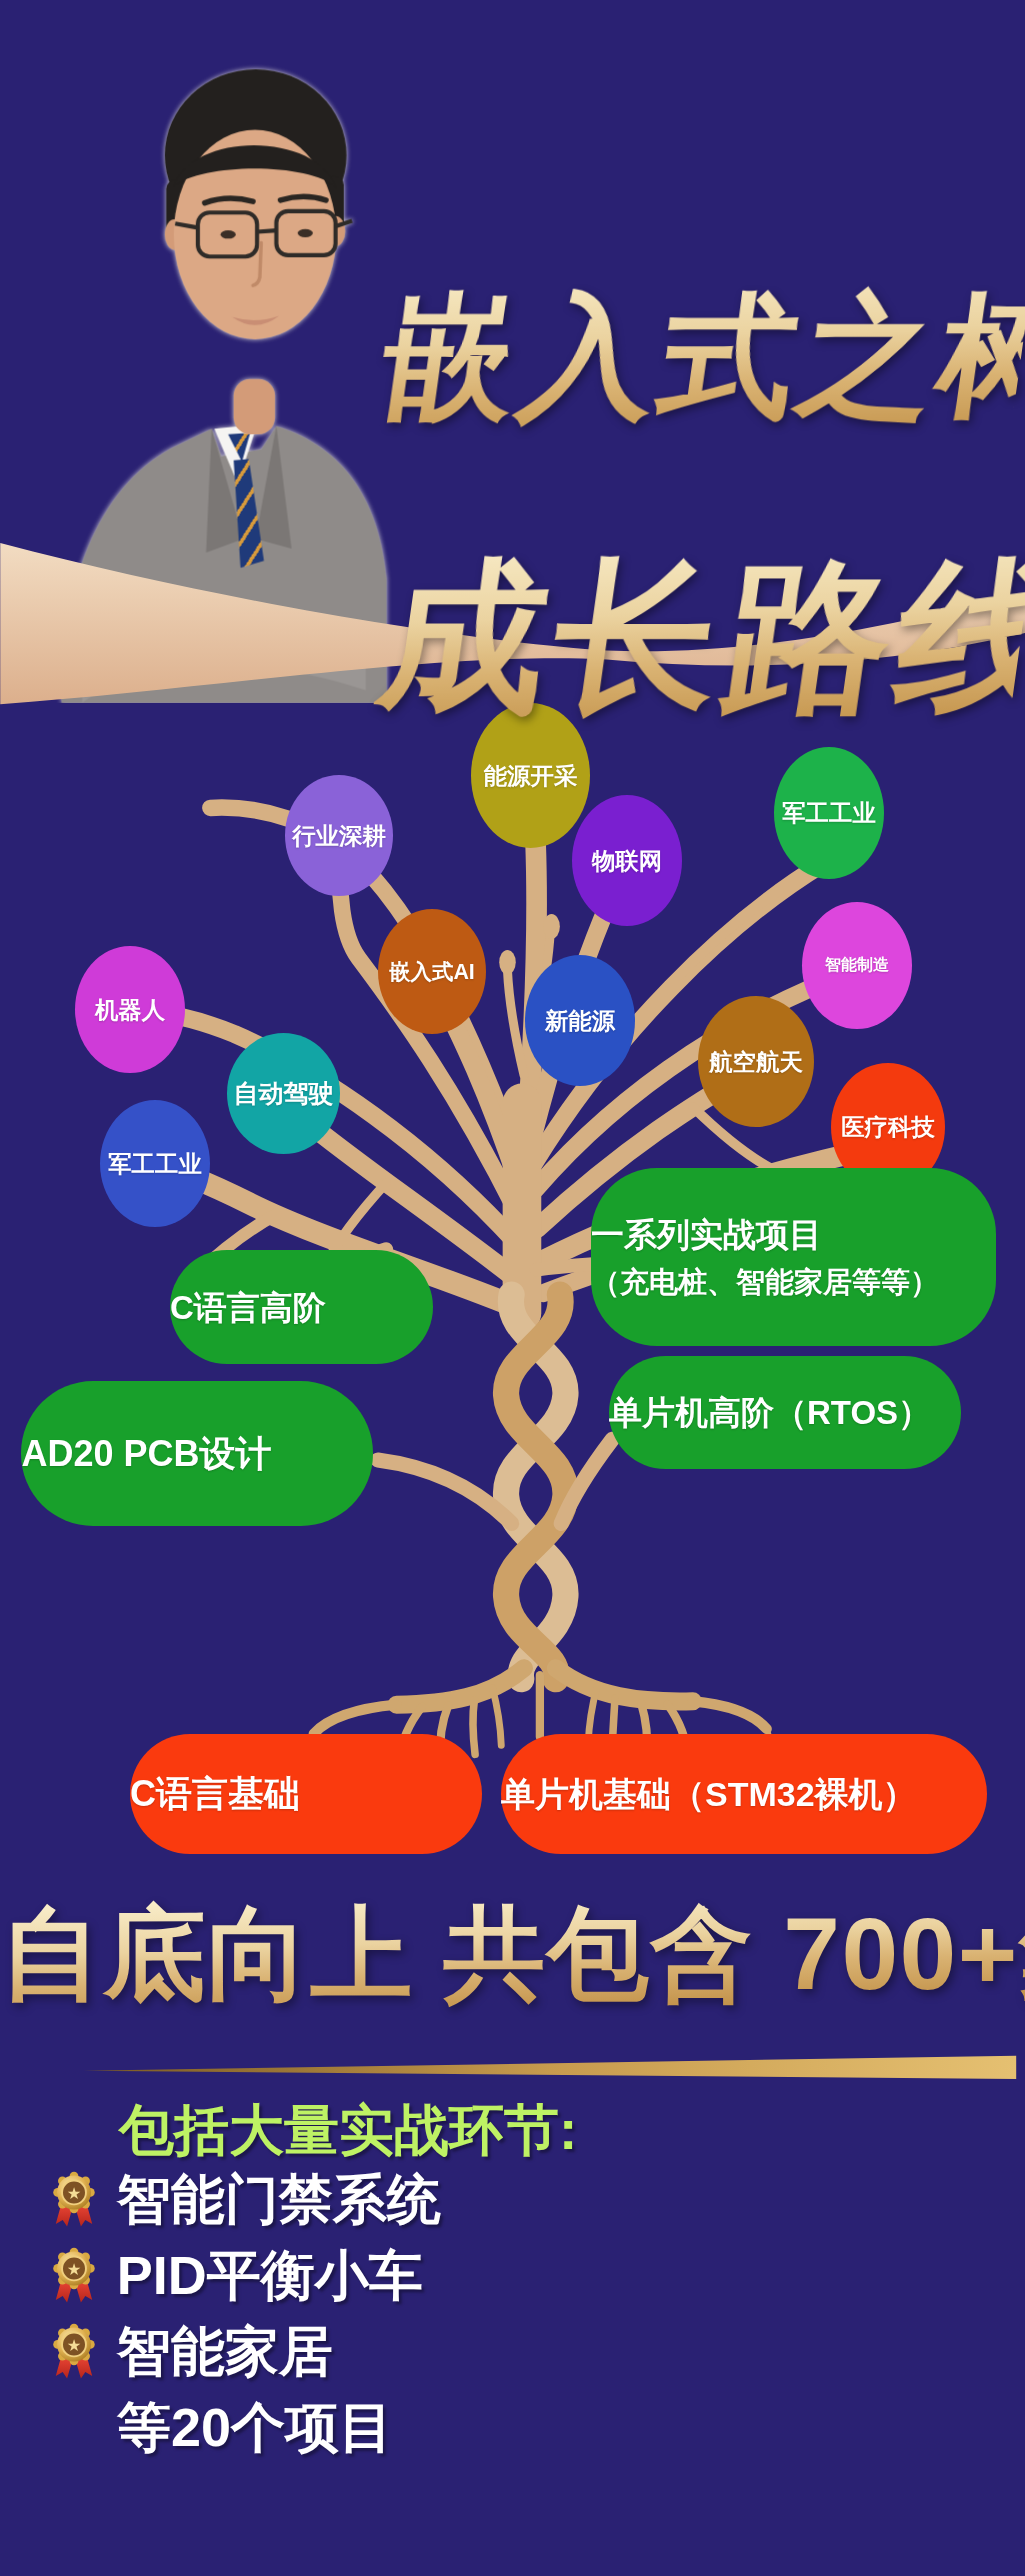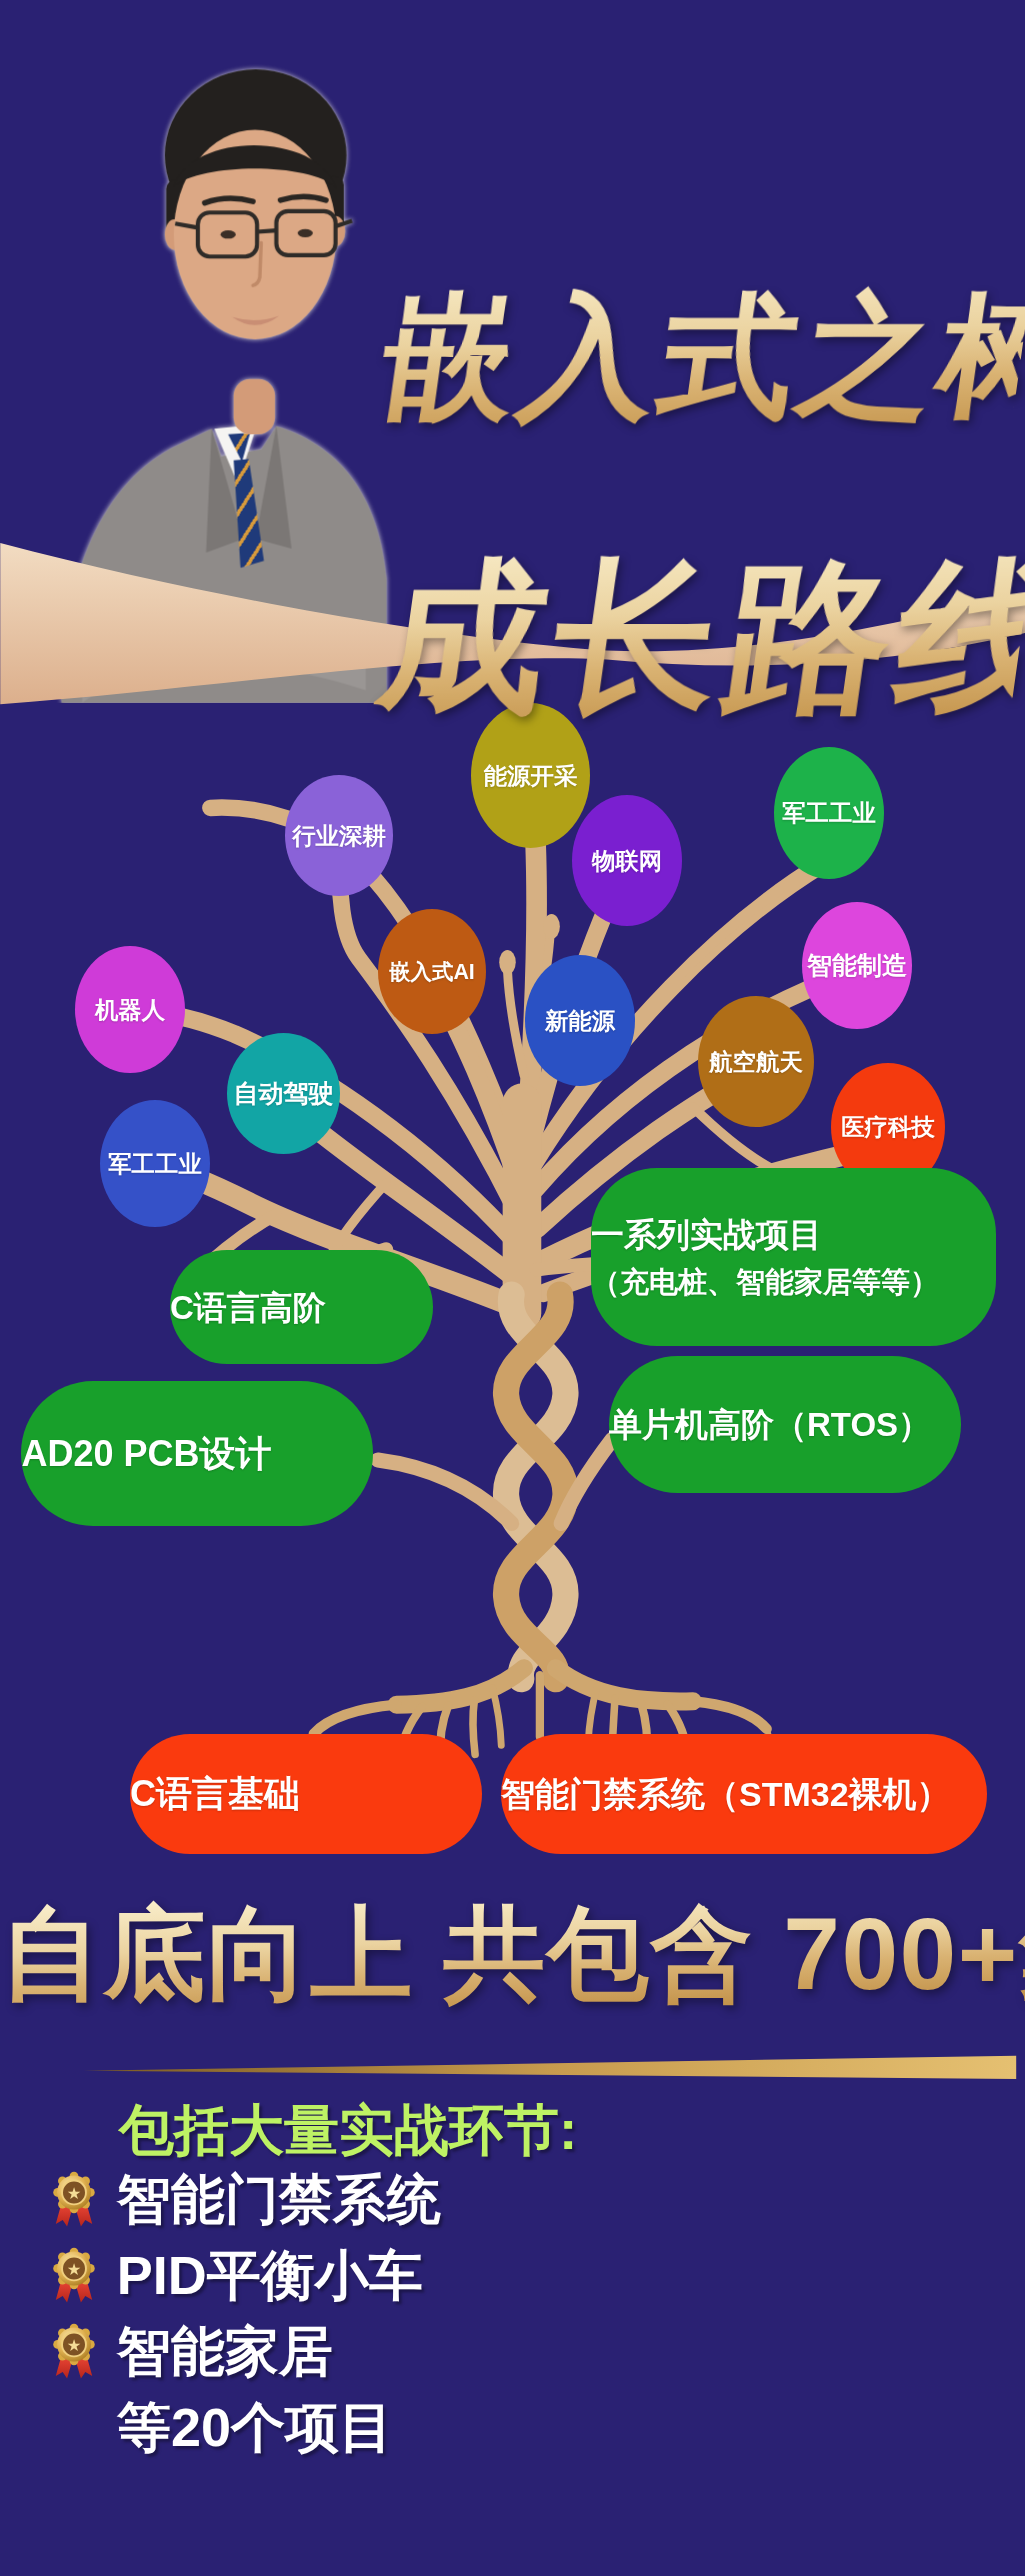--- a/index.html
+++ b/index.html
@@ -176,21 +176,21 @@
     <div class="bubble" style="left: 774px; top: 747px; width: 110px; height: 132px; background: rgb(29, 178, 74);">
       <span style="font-size: 23.4px;">军工工业</span>
     </div>
     <div class="bubble" style="left: 378px; top: 909px; width: 108px; height: 125px; background: rgb(190, 90, 19);">
       <span style="font-size: 21.4px;">嵌入式AI</span>
     </div>
     <div class="bubble" style="left: 525px; top: 955px; width: 110px; height: 131px; background: rgb(42, 81, 196);">
       <span style="font-size: 23.4px;">新能源</span>
     </div>
     <div class="bubble" style="left: 802px; top: 902px; width: 110px; height: 127px; background: rgb(221, 70, 221);">
-      <span style="font-size: 25px;">智能制造</span>
+      <span style="font-size: 16px;">智能制造</span>
     </div>
     <div class="bubble" style="left: 75px; top: 946px; width: 110px; height: 127px; background: rgb(207, 59, 216);">
       <span style="font-size: 23.4px;">机器人</span>
     </div>
     <div class="bubble" style="left: 227px; top: 1033px; width: 113px; height: 121px; background: rgb(18, 165, 165);">
       <span style="font-size: 25px;">自动驾驶</span>
     </div>
     <div class="bubble" style="left: 698px; top: 996px; width: 116px; height: 131px; background: rgb(176, 110, 23);">
       <span style="font-size: 23.4px;">航空航天</span>
     </div>
@@ -203,28 +203,28 @@
     <div class="pill" style="left: 170px; top: 1250px; width: 263px; height: 114px; background: rgb(24, 160, 43); border-radius: 57px;">
       <span style="font-size: 33px; line-height: 51px;">C语言高阶</span>
     </div>
     <div class="pill" style="left: 591px; top: 1168px; width: 405px; height: 178px; background: rgb(24, 160, 43); border-radius: 66px;">
       <span style="font-size: 33px; line-height: 51px;">一系列实战项目</span>
       <span style="font-size: 29px; line-height: 45px;">（充电桩、智能家居等等）</span>
     </div>
     <div class="pill" style="left: 21.4px; top: 1381px; width: 352px; height: 145px; background: rgb(24, 160, 43); border-radius: 72px;">
       <span style="font-size: 36px; line-height: 56px;">AD20 PCB设计</span>
     </div>
-    <div class="pill" style="left: 609px; top: 1356px; width: 352px; height: 137px; background: rgb(24, 160, 43); border-radius: 72px;">
+    <div class="pill" style="left: 609px; top: 1356px; width: 352px; height: 113px; background: rgb(24, 160, 43); border-radius: 72px;">
       <span style="font-size: 33px; line-height: 51px;">单片机高阶（RTOS）</span>
     </div>
     <div class="pill" style="left: 130px; top: 1734px; width: 352px; height: 120px; background: rgb(250, 58, 14); border-radius: 60px;">
       <span style="font-size: 36px; line-height: 56px;">C语言基础</span>
     </div>
     <div class="pill" style="left: 501px; top: 1734px; width: 486px; height: 120px; background: rgb(250, 58, 14); border-radius: 60px;">
-      <span style="font-size: 34px; line-height: 53px;">智能门禁系统（STM32裸机）</span>
+      <span style="font-size: 34px; line-height: 53px;">单片机基础（STM32裸机）</span>
     </div>
   </div>
 
 <div class="abs banner gold-text">自底向上 共包含 700+集视频</div>
 
 <svg class="abs" style="left:0;top:2051px;z-index:6;" width="1026" height="34" viewBox="0 0 1488 50">
   <defs>
     <linearGradient id="dividerGrad" x1="0" y1="0" x2="1" y2="0">
       <stop offset="0" stop-color="#7A5A24"></stop>
         <stop offset="0.5" stop-color="#C79B4E"></stop>

